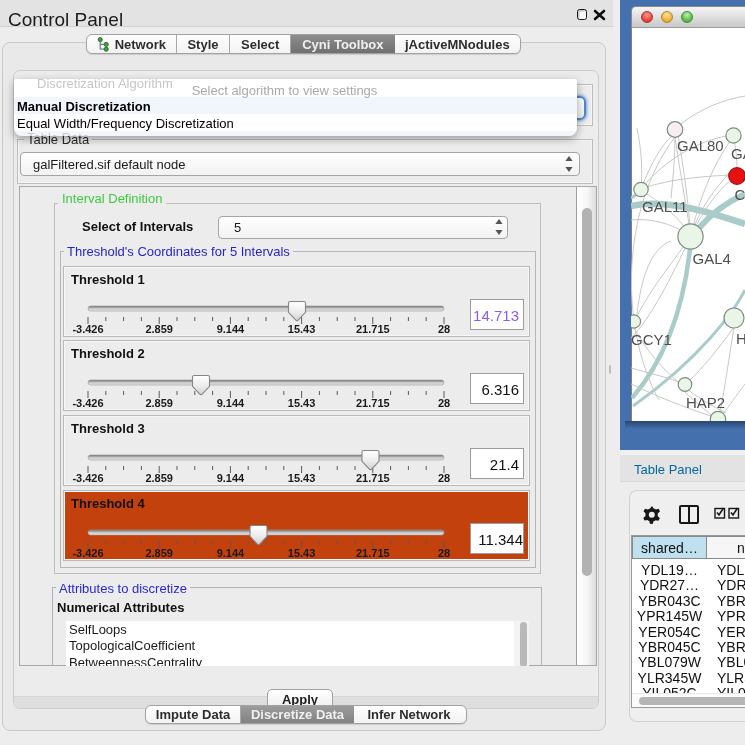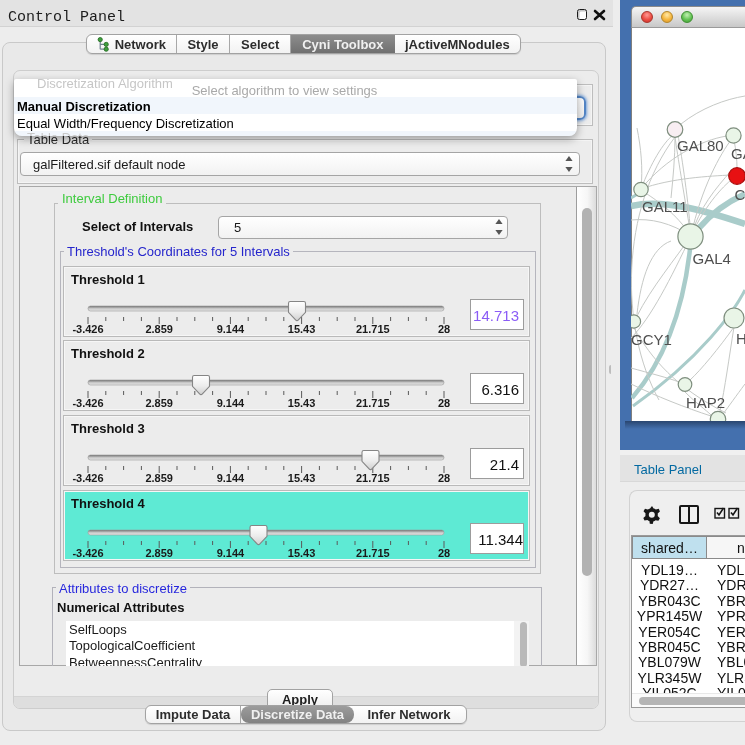--- a/index.html
+++ b/index.html
@@ -1,21 +1,21 @@
 <!DOCTYPE html>
 <html><head><meta charset="utf-8">
 <style>
 * { margin:0; padding:0; box-sizing:border-box; }
 body { font-family:"Liberation Sans", sans-serif; width:745px; height:745px; overflow:hidden; position:relative; background:#ededed; }
 .abs { position:absolute; }
 </style></head>
 <body>
 
 <div class="abs" style="left:0;top:0;width:613px;height:27px;background:#e3e3e3;border-bottom:1px solid #d2d2d2;"></div>
-<div class="abs" style="left:8px;top:9px;font-size:15px;color:#1c1c1c;font-family:Liberation Mono, monospace;">Control Panel</div>
+<div class="abs" style="left:8px;top:9px;font-size:19px;color:#1c1c1c;">Control Panel</div>
 <div class="abs" style="left:577px;top:9px;width:10px;height:11px;border:1.6px solid #1c1c1c;border-radius:2.5px;background:#fdfdfd;box-shadow:inset 1.5px 1.5px 0 rgba(150,150,150,0.55);"></div>
 <svg class="abs" style="left:593px;top:9px;" width="13" height="12">
     <path d="M2 2 L11 10 M11 2 L2 10" stroke="#111" stroke-width="2.6" stroke-linecap="round"></path>
   </svg>
 <div class="abs" style="left:2px;top:42px;width:604px;height:689px;background:#e9e9e9;border:1px solid #c9c9c9;border-radius:8px;"></div>
 <div class="abs" style="left:13px;top:70px;width:586px;height:639px;background:#ececec;border:1px solid #cdcdcd;border-radius:7px;overflow:hidden;">
     <div style="position:absolute;left:0;bottom:0;width:100%;height:12px;background:#dedede;border-top:1px solid #d4d4d4;"></div>
   </div>
 <div style="position:absolute;left:86px;top:34px;width:435px;height:20px;border:1px solid #a2a2a2;border-radius:6px;background:linear-gradient(#ffffff,#f2f2f2);box-shadow:0 1px 1px rgba(0,0,0,0.12);overflow:hidden;display:flex;">
     <div style="width:90px;height:100%;display:flex;align-items:center;justify-content:center;font-size:13px;font-weight:600;color:#2d2d2d;border-right:1px solid #a8a8a8;box-sizing:border-box;"><svg width="13" height="16" viewBox="0 0 13 16" style="margin-right:5px;">
@@ -139,21 +139,21 @@
       <text x="166.4" y="66" font-family="Liberation Sans, sans-serif" font-size="11" font-weight="bold" fill="#1a1a1a" text-anchor="middle">9.144</text>
       <text x="237.6" y="66" font-family="Liberation Sans, sans-serif" font-size="11" font-weight="bold" fill="#1a1a1a" text-anchor="middle">15.43</text>
       <text x="308.8" y="66" font-family="Liberation Sans, sans-serif" font-size="11" font-weight="bold" fill="#1a1a1a" text-anchor="middle">21.715</text>
       <text x="380.0" y="66" font-family="Liberation Sans, sans-serif" font-size="11" font-weight="bold" fill="#1a1a1a" text-anchor="middle">28</text>
       <g transform="translate(306.5,41)">
         <path d="M -6.8 -6.5 H 6.8 Q 8.5 -6.5 8.5 -4.8 V 4.3 L 1.4 11.9 Q 0 13.4 -1.4 11.9 L -8.5 4.3 V -4.8 Q -8.5 -6.5 -6.8 -6.5 Z" fill="url(#th)" stroke="#858585" stroke-width="1.1"></path>
       </g>
     </svg>
 </div>
 <div style="position:absolute;left:470px;top:448px;width:54px;height:31px;background:#fff;border:1px solid #9c9c9c;font-size:15px;color:#111;text-align:right;line-height:31px;padding-right:4px;">21.4</div>
-<div style="position:absolute;left:63px;top:490px;width:467px;height:71px;border:1px solid #b9b9b9;box-shadow:inset 0 0 0 1px #f6f6f6;background:#5eead4;">
+<div style="position:absolute;left:63px;top:490px;width:467px;height:71px;border:1px solid #b9b9b9;box-shadow:inset 0 0 0 1px #f6f6f6;background:#c2410c;">
 <div style="position:absolute;left:7px;top:5px;font-size:13px;font-weight:bold;color:#111;">Threshold 4</div>
 <svg width="467" height="71" style="position:absolute;left:0;top:0">
       <defs>
         <linearGradient id="tg" x1="0" y1="0" x2="0" y2="1">
           <stop offset="0" stop-color="#707070"></stop>
           <stop offset="0.5" stop-color="#c6c6c6"></stop>
           <stop offset="1" stop-color="#e8e8e8"></stop>
         </linearGradient>
         <linearGradient id="th" x1="0" y1="0" x2="0" y2="1">
           <stop offset="0" stop-color="#ffffff"></stop>
@@ -182,21 +182,21 @@
 <div style="position:absolute;left:3px;top:1px;font-size:13px;color:#1a1a1a;">SelfLoops</div>
 <div style="position:absolute;left:3px;top:17px;font-size:13px;color:#1a1a1a;">TopologicalCoefficient</div>
 <div style="position:absolute;left:3px;top:34px;font-size:13px;color:#1a1a1a;">BetweennessCentrality</div>
 <div style="position:absolute;left:448px;top:0;width:15px;height:45px;background:#f3f3f3;"></div>
 <div style="position:absolute;left:454px;top:0.5px;width:7px;height:45px;background:#b9b9b9;border-radius:3.5px;"></div>
 </div>
 
 <div class="abs" style="left:267px;top:671px;width:66px;height:21px;background:linear-gradient(#ffffff,#ededed);border:1px solid #a2a2a2;border-radius:5px;font-size:13px;font-weight:600;color:#1d1d1d;text-align:center;line-height:19px;margin-top:18px;">Apply</div>
 <div style="position:absolute;left:145px;top:705px;width:322px;height:19px;border:1px solid #a2a2a2;border-radius:6px;background:linear-gradient(#ffffff,#f2f2f2);box-shadow:0 1px 1px rgba(0,0,0,0.12);overflow:hidden;display:flex;">
     <div style="width:95px;height:100%;display:flex;align-items:center;justify-content:center;font-size:13px;font-weight:600;color:#2d2d2d;border-right:1px solid #a8a8a8;box-sizing:border-box;">Impute Data</div>
-    <div style="width:113px;height:100%;display:flex;align-items:center;justify-content:center;font-size:13px;font-weight:600;background:linear-gradient(#9c9c9c,#828282);color:#f0f0f0;box-sizing:border-box;border-radius:8px;">Discretize Data</div>
+    <div style="width:113px;height:100%;display:flex;align-items:center;justify-content:center;font-size:13px;font-weight:600;background:linear-gradient(#9c9c9c,#828282);color:#f0f0f0;box-sizing:border-box;">Discretize Data</div>
     <div style="width:110px;height:100%;display:flex;align-items:center;justify-content:center;font-size:13px;font-weight:600;color:#2d2d2d;box-sizing:border-box;">Infer Network</div>
   </div>
 <div class="abs" style="left:609px;top:365px;width:5px;height:9px;border-left:2px solid #bdbdbd;border-radius:2px;"></div>
 <div class="abs" style="left:14px;top:79px;width:563px;height:57px;background:#ffffff;border-radius:2px 2px 8px 8px;box-shadow:0 3px 9px rgba(0,0,0,0.35);overflow:hidden;">
 <div style="position:absolute;left:0;top:18px;width:100%;height:17px;background:rgba(230,239,250,0.55);"></div>
 <div style="position:absolute;left:0;top:52px;width:100%;height:5px;background:rgba(230,239,250,0.55);"></div>
 <div style="position:absolute;left:23px;top:-3px;font-size:13px;color:#c6c6c6;">Discretization Algorithm</div>
 <div style="position:absolute;left:13px;top:51px;font-size:13px;color:#c9c9c9;">Table Data</div>
 <div style="position:absolute;left:-11px;top:4px;width:100%;text-align:center;font-size:13px;color:#a9a9a9;">Select algorithm to view settings</div>
 <div style="position:absolute;left:3px;top:20px;font-size:13px;font-weight:bold;color:#000;">Manual Discretization</div>

